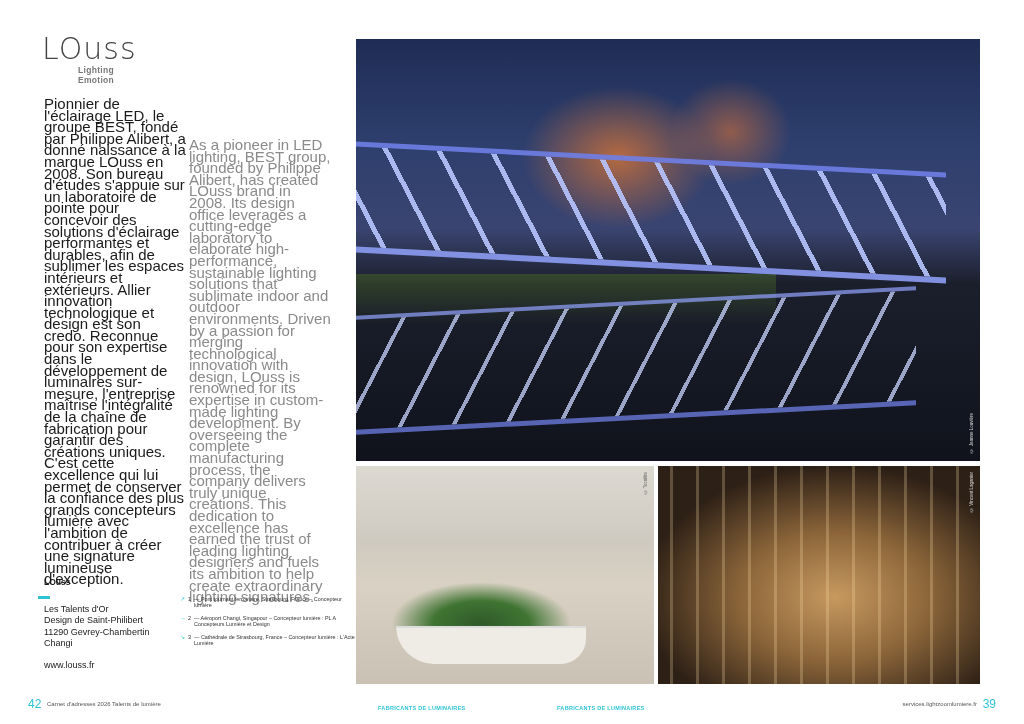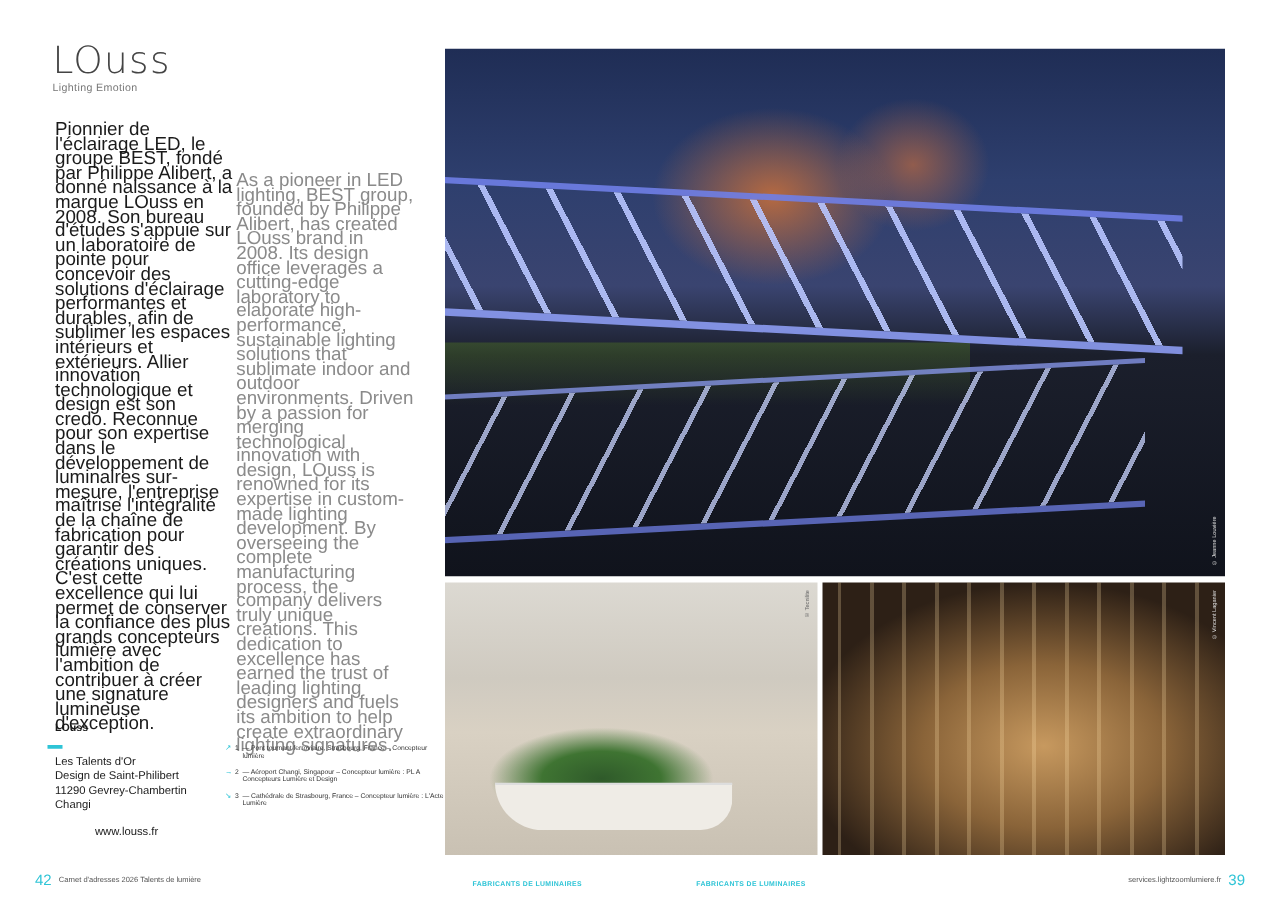--- a/index.html
+++ b/index.html
@@ -1,28 +1,28 @@
 <!DOCTYPE html>
 <html><head>
 <meta charset="utf-8">
 <style>
   html, body { margin:0; padding:0; }
   body { width:1024px; height:724px; background:#ffffff; position:relative; overflow:hidden;
          font-family:"Liberation Sans", sans-serif; color:#1a1a1a; }
   .logo { position:absolute; left:42px; top:34px; width:110px; }
   .logo-word { font-family:"DejaVu Sans", sans-serif; font-weight:200; font-size:30px; letter-spacing:1px;
                color:#444; line-height:30px; }
-  .logo-tag { font-size:8.5px; color:#777; margin-top:1px; letter-spacing:0.3px; }
+  .logo-tag { font-size:8.5px; color:#777; margin-left:36px; margin-top:1px; letter-spacing:0.3px;font-weight:bold; }
   .col { position:absolute; top:98px; width:142px; font-size:15px; line-height:11.6px; }
   .col-fr { left:44px; color:#1a1a1a; }
   .col-en { left:189px; color:#8a8a8a;margin-top:41px; }
   .contact { position:absolute; left:44px; top:577px; width:140px; font-size:9px; line-height:11.5px; }
   .contact-name { font-weight:bold; font-size:8.5px; }
   .accent-bar { width:12px; height:3px; background:#2ec4d6; margin:7px 0 5px -6px; }
-  .contact-web { margin-top:10px;margin-left:32px; }
+  .contact-web { margin-top:10px; }
   .captions { position:absolute; left:180px; top:596px; width:175px; font-size:5.4px; line-height:6.4px; color:#333; }
   .caption { display:flex; margin-bottom:6px; }
   .cap-arrow { color:#2ec4d6; width:8px; flex:none; font-size:6px; }
   .cap-num { color:#333; margin-right:3px; flex:none; }
   .photo { position:absolute; overflow:hidden; }
   .photo-main { left:356px; top:39px; width:624px; height:422px;
      background:
        radial-gradient(ellipse 22% 24% at 42% 28%, rgba(196,110,60,0.9), rgba(120,70,50,0) 70%),
        radial-gradient(ellipse 14% 18% at 60% 22%, rgba(170,100,70,0.8), rgba(0,0,0,0) 70%),
        linear-gradient(180deg, #1f2d55 0%, #2e3f6e 25%, #3a4470 45%, #1b1f2c 58%, #10131c 100%); }

